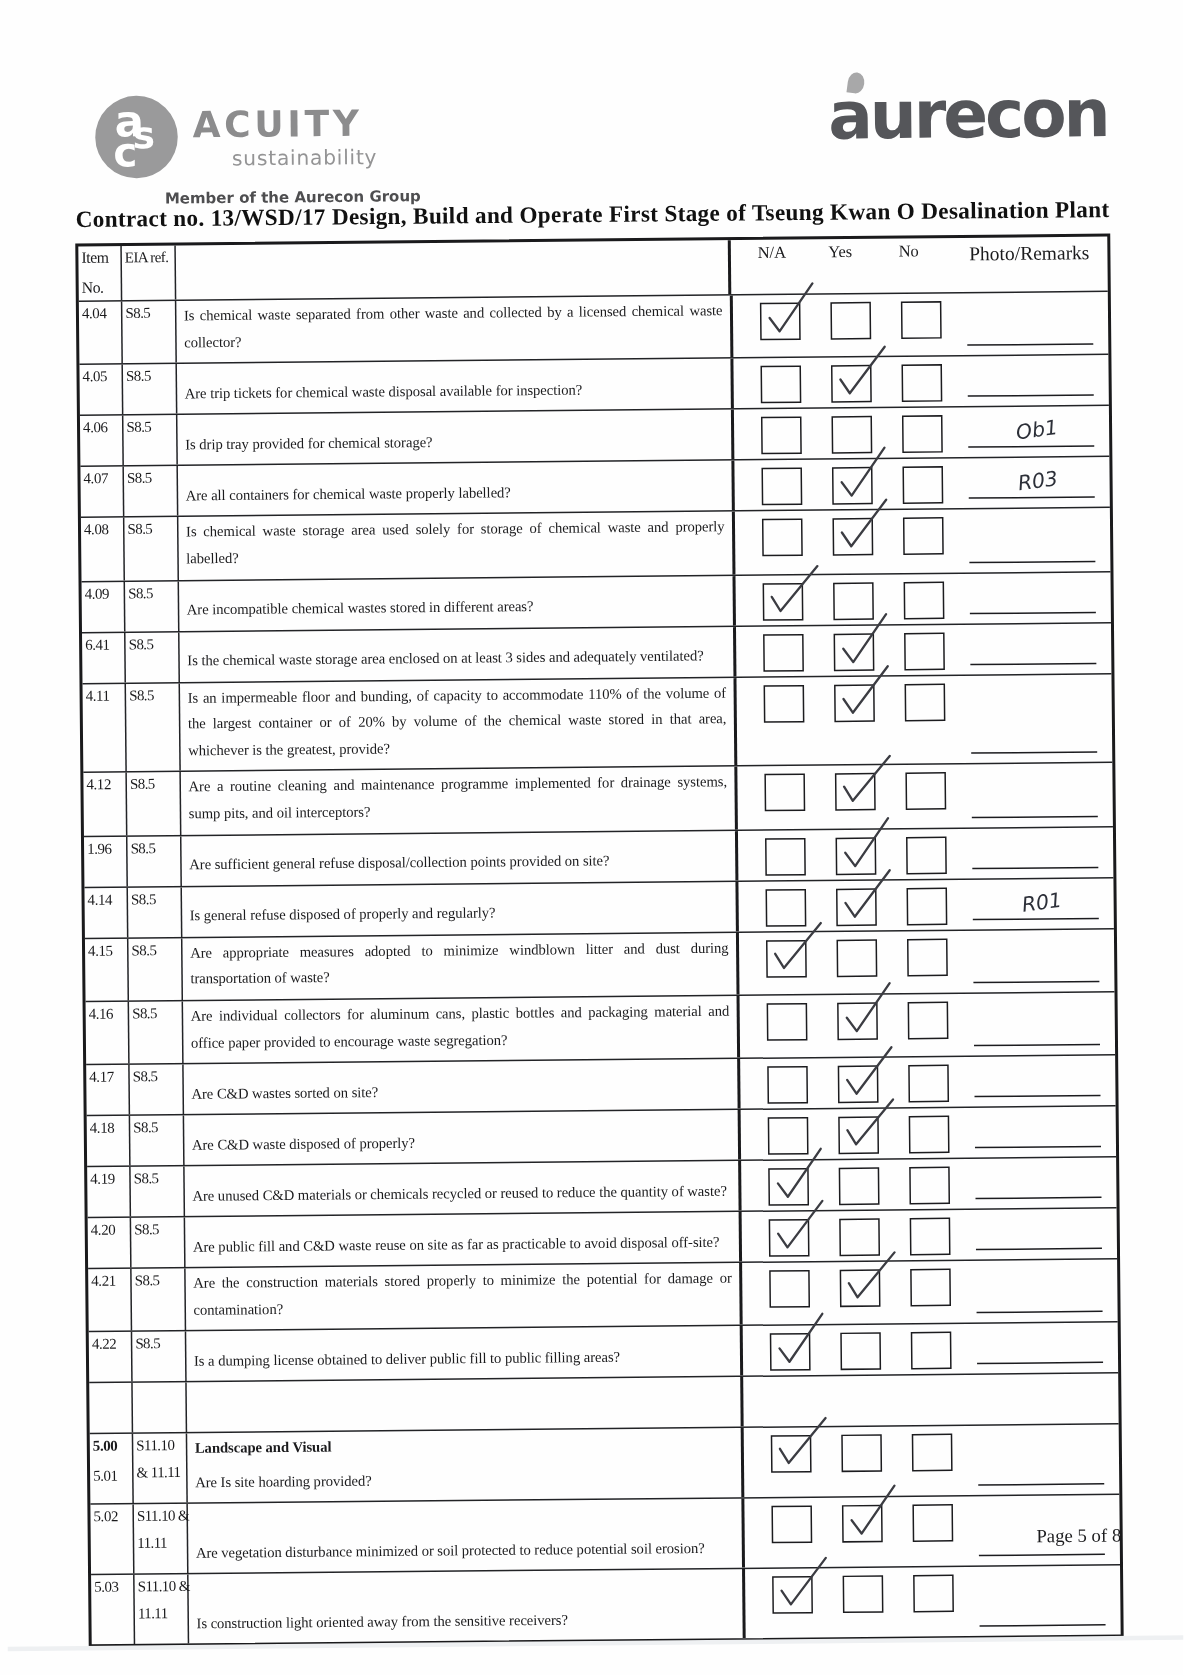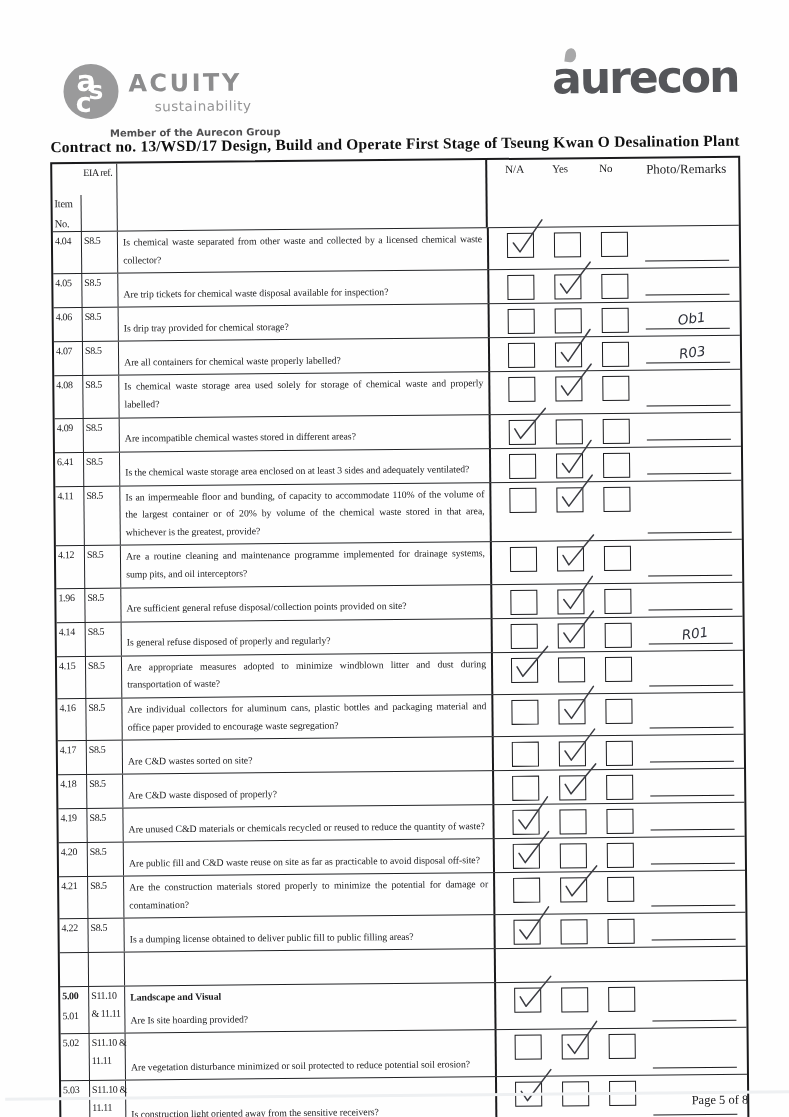--- a/index.html
+++ b/index.html
@@ -41,33 +41,33 @@
           display:flex;flex-direction:column;gap:9px;letter-spacing:-.3px;}
   .c-ref{width:36px;border-right:1.5px solid #222326;padding:3px 1px 14px 2px;font-size:10px;
          display:flex;flex-direction:column;gap:7px;white-space:nowrap;letter-spacing:-.4px;}
   .c-q{width:371px;border-right:2px solid #1a1a1c;padding:2px 5px 4px 5px;font-size:9.8px;
        line-height:1.8;letter-spacing:-.05px;text-align:justify;
        display:flex;flex-direction:column;justify-content:flex-end;min-height:33px;}
   .c-q.with-head{justify-content:space-between;}
   .q-head{font-weight:bold;text-align:left;}
   .c-check{flex:1;position:relative;display:flex;align-items:flex-start;gap:20px;
            padding:5px 0 0 18px;}
-  .thead .c-item{justify-content:space-between;font-size:10.5px;margin-top:31px;}
+  .thead .c-item{justify-content:space-between;font-size:10.5px;}
   .thead .c-check{padding-top:3px;align-items:flex-start;}
   .chk-label{width:27px;flex:0 0 auto;text-align:left;font-size:11px;}
   .chk-remarks-label{margin-left:auto;margin-right:12px;font-size:13px;}
   .box{width:27px;height:25px;border:1.9px solid #1c1c1f;box-sizing:border-box;
        position:relative;flex:0 0 auto;background:transparent;}
   .tick{position:absolute;left:-3px;top:-16px;width:41px;height:41px;overflow:visible;}
   .tick path{fill:none;stroke:#3b3c42;stroke-width:1.5;stroke-linecap:round;stroke-linejoin:round;}
   .remark-line{position:absolute;right:10px;bottom:6px;width:84px;border-bottom:1.7px solid #1c1c1f;}
   .remark{position:absolute;right:34px;bottom:9px;font-family:"DejaVu Sans",sans-serif;
           font-style:italic;font-size:13.5px;color:#2c2f38;transform:rotate(-7deg);}
 
-  .footer{position:absolute;top:1096px;right:46px;font-size:12.5px;color:#1b1b1d;}
+  .footer{position:absolute;top:1020px;right:46px;font-size:12.5px;color:#1b1b1d;}
   .smudge{position:absolute;left:0;right:0;top:1094px;height:3px;background:#eef0f2;}
 </style>
 </head>
 <body>
 
 <div class="page">
   <div class="content">
 
     <div class="acuity">
       <div class="ac-circle">

